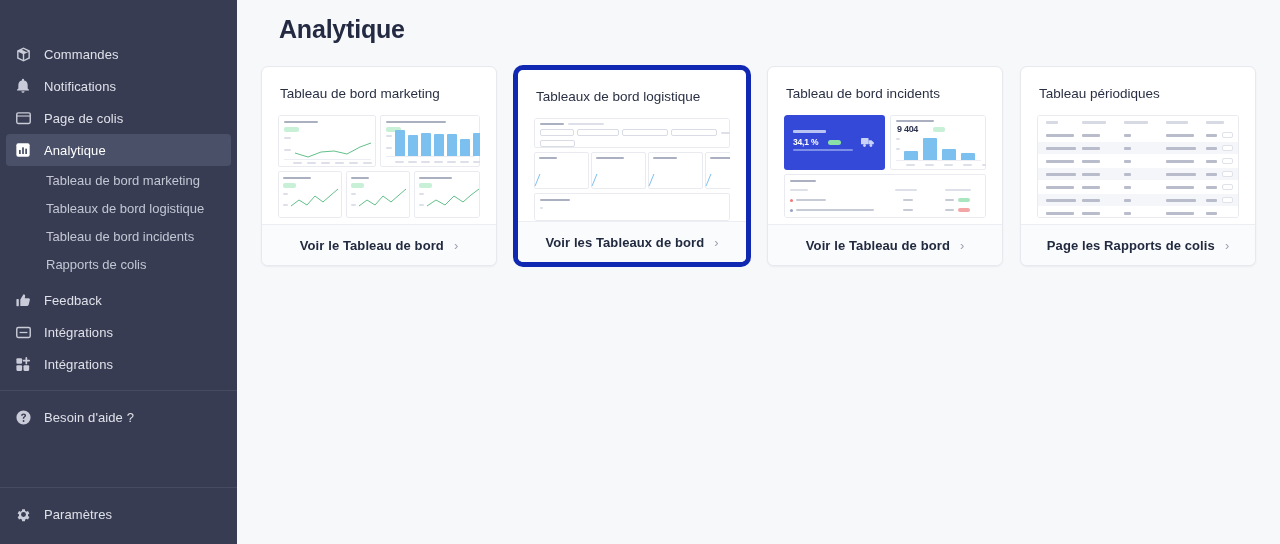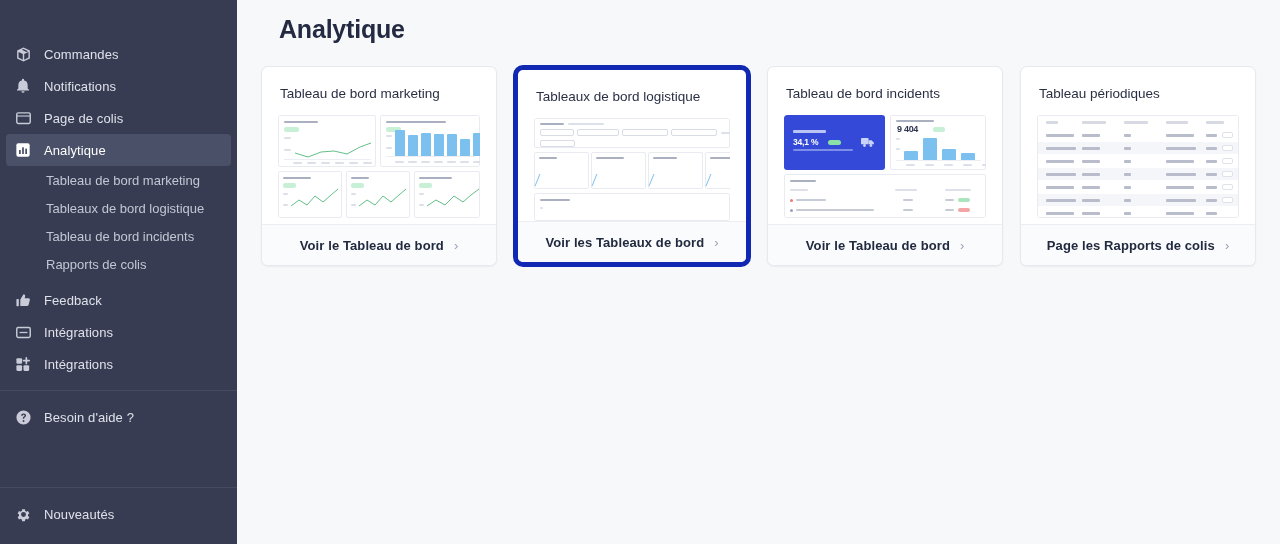--- a/index.html
+++ b/index.html
@@ -278,21 +278,21 @@
 
 
     <div class="sidebar-bottom">
       <div class="divider"></div>
       <div class="nav-item" style="margin-bottom:14px;">
         <span class="nav-ico">
           <svg width="17" height="17" viewBox="0 0 24 24" fill="currentColor">
               <path d="m19.4 13-.1-1 2-1.5-2-3.4-2.3.9a7.3 7.3 0 0 0-1.7-1L15 4.5h-4l-.3 2.5c-.6.3-1.2.6-1.7 1l-2.3-.9-2 3.4 2 1.5a7 7 0 0 0 0 2l-2 1.5 2 3.4 2.3-.9c.5.4 1.1.8 1.7 1l.3 2.5h4l.3-2.5c.6-.2 1.2-.6 1.7-1l2.3.9 2-3.4-2-1.5.1-1ZM13 15.5a3.5 3.5 0 1 1 0-7 3.5 3.5 0 0 1 0 7Z" transform="translate(-1 0)"></path>
             </svg>
         </span>
-        <span class="nav-label">Nouveautés</span>
+        <span class="nav-label">Paramètres</span>
       </div>
     </div>
   </nav>
 
   <main class="main">
     <h1 class="page-title">Analytique</h1>
 
     <div class="cards">
 
       <div class="card">

